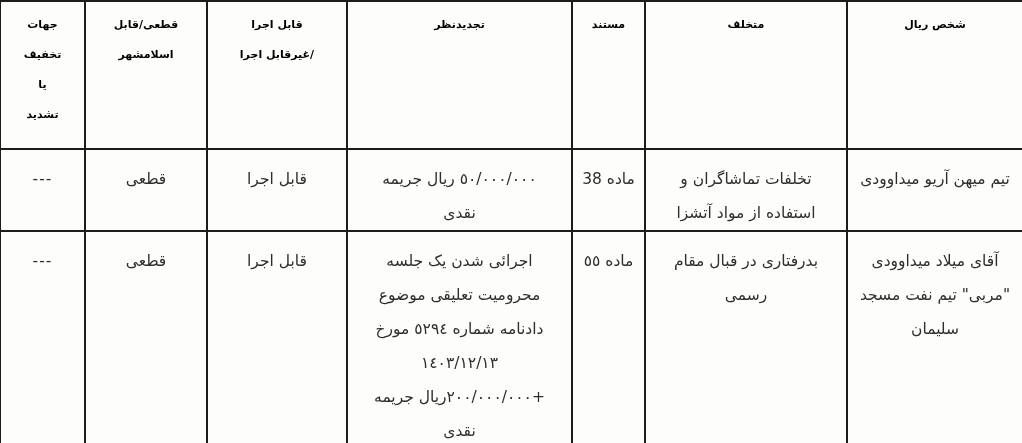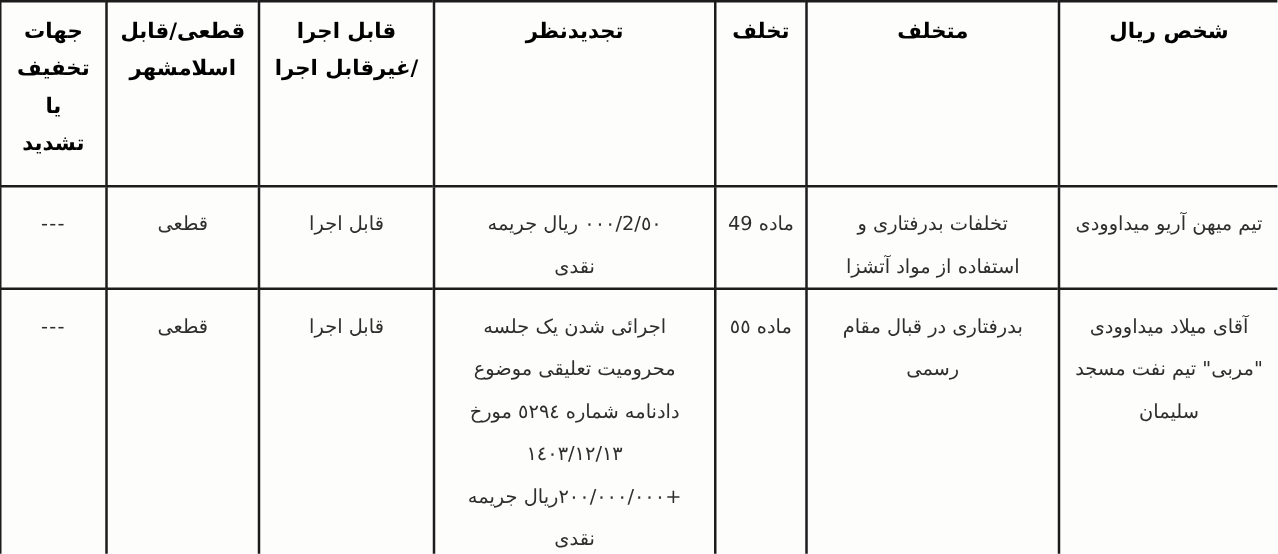--- a/index.html
+++ b/index.html
@@ -32,21 +32,21 @@
     overflow: hidden;
     padding: 6px 4px 0 4px;
   }
   
   table.verdict { border-right: none; }
   table.verdict tr > *:first-child { border-right: none; }
 
   table.verdict th {
     font-weight: 700;
     color: #000000;
-    font-size: 17px;
+    font-size: 11px;
     line-height: 30px;
     padding-top: 8px;
   }
   table.verdict td {
     font-weight: 400;
     color: #2e2e2e;
     font-size: 15.5px;
     line-height: 34px;
     padding-top: 12px;
   }
@@ -76,37 +76,37 @@
       <col class="c-evidence">
       <col class="c-penalties">
       <col class="c-enforce">
       <col class="c-finality">
       <col class="c-mitigation">
     </colgroup>
     <tbody>
       <tr class="header-row">
         <th>شخص ریال</th>
         <th>متخلف</th>
-        <th>تخلف</th>
+        <th>مستند</th>
         <th>تجدیدنظر</th>
         <th>قابل اجرا
 /غيرقابل اجرا</th>
         <th>قطعی/قابل
 اسلامشهر</th>
         <th>جهات
 تخفیف
 یا
 تشدید</th>
       </tr>
       <tr class="data-row-1">
         <td class="cell-person">تیم میهن آریو میداوودی</td>
-        <td class="cell-violation">تخلفات بدرفتاری و
+        <td class="cell-violation">تخلفات تماشاگران و
 استفاده از مواد آتشزا</td>
-        <td class="cell-evidence">ماده 49</td>
-        <td class="cell-penalties">٥٠/2/٠٠٠ ریال جریمه
+        <td class="cell-evidence">ماده 38</td>
+        <td class="cell-penalties">٥٠/٠٠٠/٠٠٠ ریال جریمه
 نقدی</td>
         <td class="cell-enforce">قابل اجرا</td>
         <td class="cell-finality">قطعی</td>
         <td class="cell-mitigation">---</td>
       </tr>
       <tr class="data-row-2">
         <td class="cell-person">آقای میلاد میداوودی
 "مربی" تیم نفت مسجد
 سلیمان</td>
         <td class="cell-violation">بدرفتاری در قبال مقام

